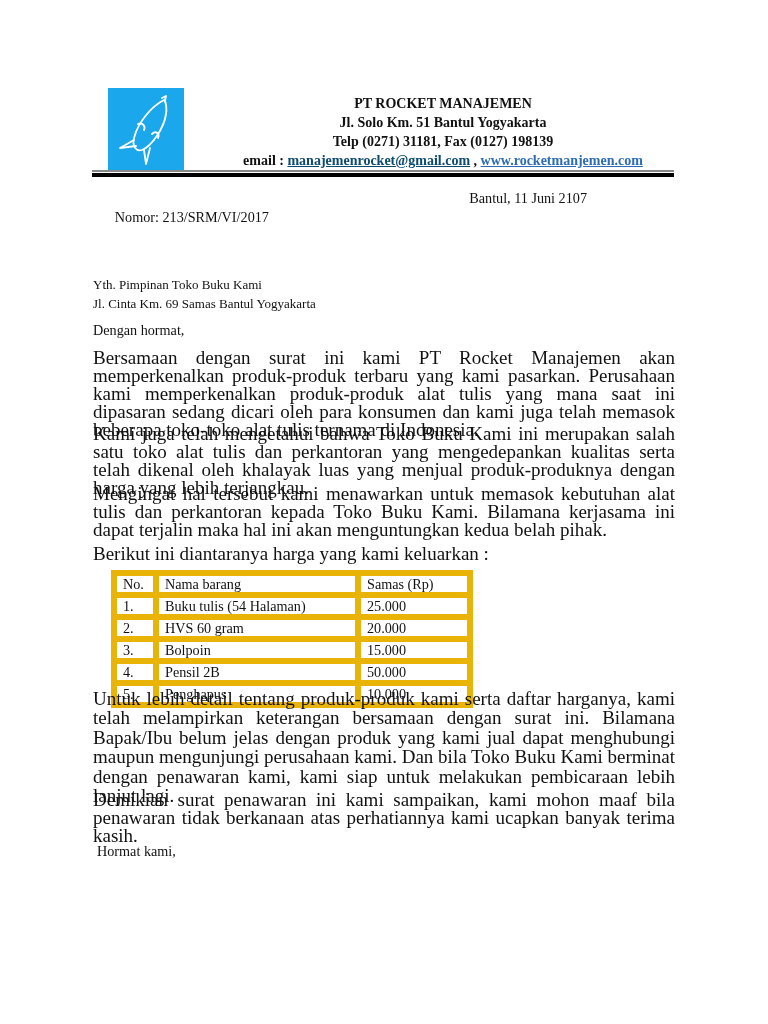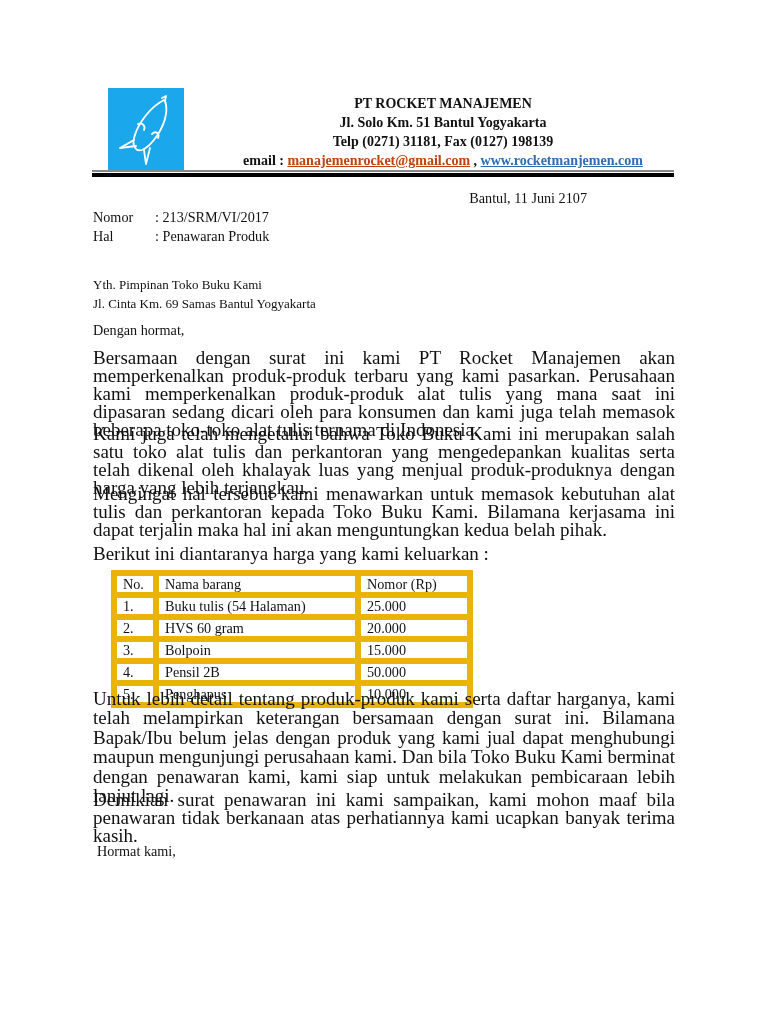--- a/index.html
+++ b/index.html
@@ -63,20 +63,21 @@
     .date {
       position: absolute;
       right: 93px; top: 190px;
       font-size: 14.2px;
     }
     .meta {
       position: absolute;
       left: 93px; top: 208px;
       font-size: 14.2px;
       line-height: 18.5px;
+      text-align: right;
     }
     .meta-row { display: flex; }
     .meta-label { width: 62px; }
     .recipient {
       position: absolute;
       left: 93px; top: 276px;
       font-size: 13px;
       line-height: 18.5px;
     }
     .salutation {
@@ -155,60 +156,56 @@
           <path d="M36 62 L38 76 L42 60"></path>
         </g>
       </svg>
     </div>
     <div class="head-text">
       <span class="line">PT ROCKET MANAJEMEN</span>
       <span class="line">Jl. Solo Km. 51 Bantul Yogyakarta</span>
       <span class="line">Telp (0271) 31181, Fax (0127) 198139</span>
       <span class="line">
         <span>email :</span>
-        <a style="color: #c2410c;">manajemenrocket@gmail.com</a>
+        <a style="color: #0c4a6e;">manajemenrocket@gmail.com</a>
         <span>,</span>
         <a style="color: rgb(46, 109, 180);">www.rocketmanjemen.com</a>
       </span>
     </div>
   </div>
   <div class="rule-thin"></div>
   <div class="rule-thick"></div>
 
   <div class="date">Bantul, 11 Juni 2107</div>
 
   <div class="meta">
     <div class="meta-row">
       <span class="meta-label">Nomor</span>
       <span>: 213/SRM/VI/2017</span>
     </div>
-    <div class="meta-row">
-      <span class="meta-label">Hal</span>
-      <span>: Penawaran Produk</span>
-    </div>
   </div>
 
   <div class="recipient">
     <div>Yth. Pimpinan Toko Buku Kami</div>
     <div>Jl. Cinta Km. 69 Samas Bantul Yogyakarta</div>
   </div>
 
   <div class="salutation">Dengan hormat,</div>
 
   <div class="para p1">Bersamaan dengan surat ini kami PT Rocket Manajemen akan memperkenalkan produk-produk terbaru yang kami pasarkan. Perusahaan kami memperkenalkan produk-produk alat tulis yang mana saat ini dipasaran sedang dicari oleh para konsumen dan kami juga telah memasok beberapa toko-toko alat tulis ternama di Indonesia.</div>
   <div class="para p3">Mengingat hal tersebut kami menawarkan untuk memasok kebutuhan alat tulis dan perkantoran kepada Toko Buku Kami. Bilamana kerjasama ini dapat terjalin maka hal ini akan menguntungkan kedua belah pihak.</div>
   <div class="para p2">Kami juga telah mengetahui bahwa Toko Buku Kami ini merupakan salah satu toko alat tulis dan perkantoran yang mengedepankan kualitas serta telah dikenal oleh khalayak luas yang menjual produk-produknya dengan harga yang lebih terjangkau.</div>
   <div class="para p4">Berikut ini diantaranya harga yang kami keluarkan :</div>
 
   <table class="price-table">
     <thead>
       <tr>
         <th class="c-no">No.</th>
         <th class="c-name">Nama barang</th>
-        <th class="c-price">Nomor (Rp)</th>
+        <th class="c-price">Samas (Rp)</th>
       </tr>
     </thead>
     <tbody>
       <tr>
         <td>1.</td>
         <td>Buku tulis (54 Halaman)</td>
         <td>25.000</td>
       </tr>
       <tr>
         <td>2.</td>

